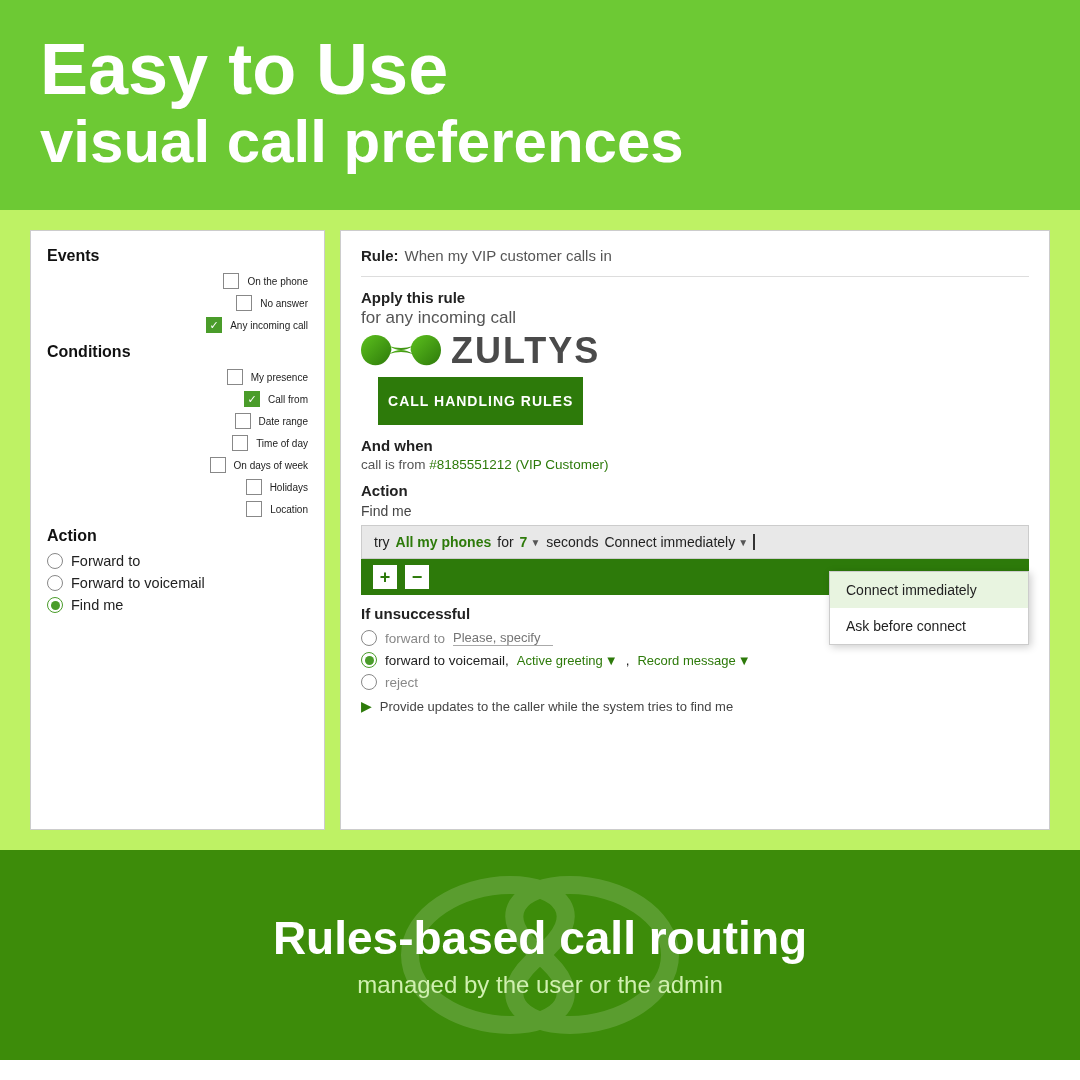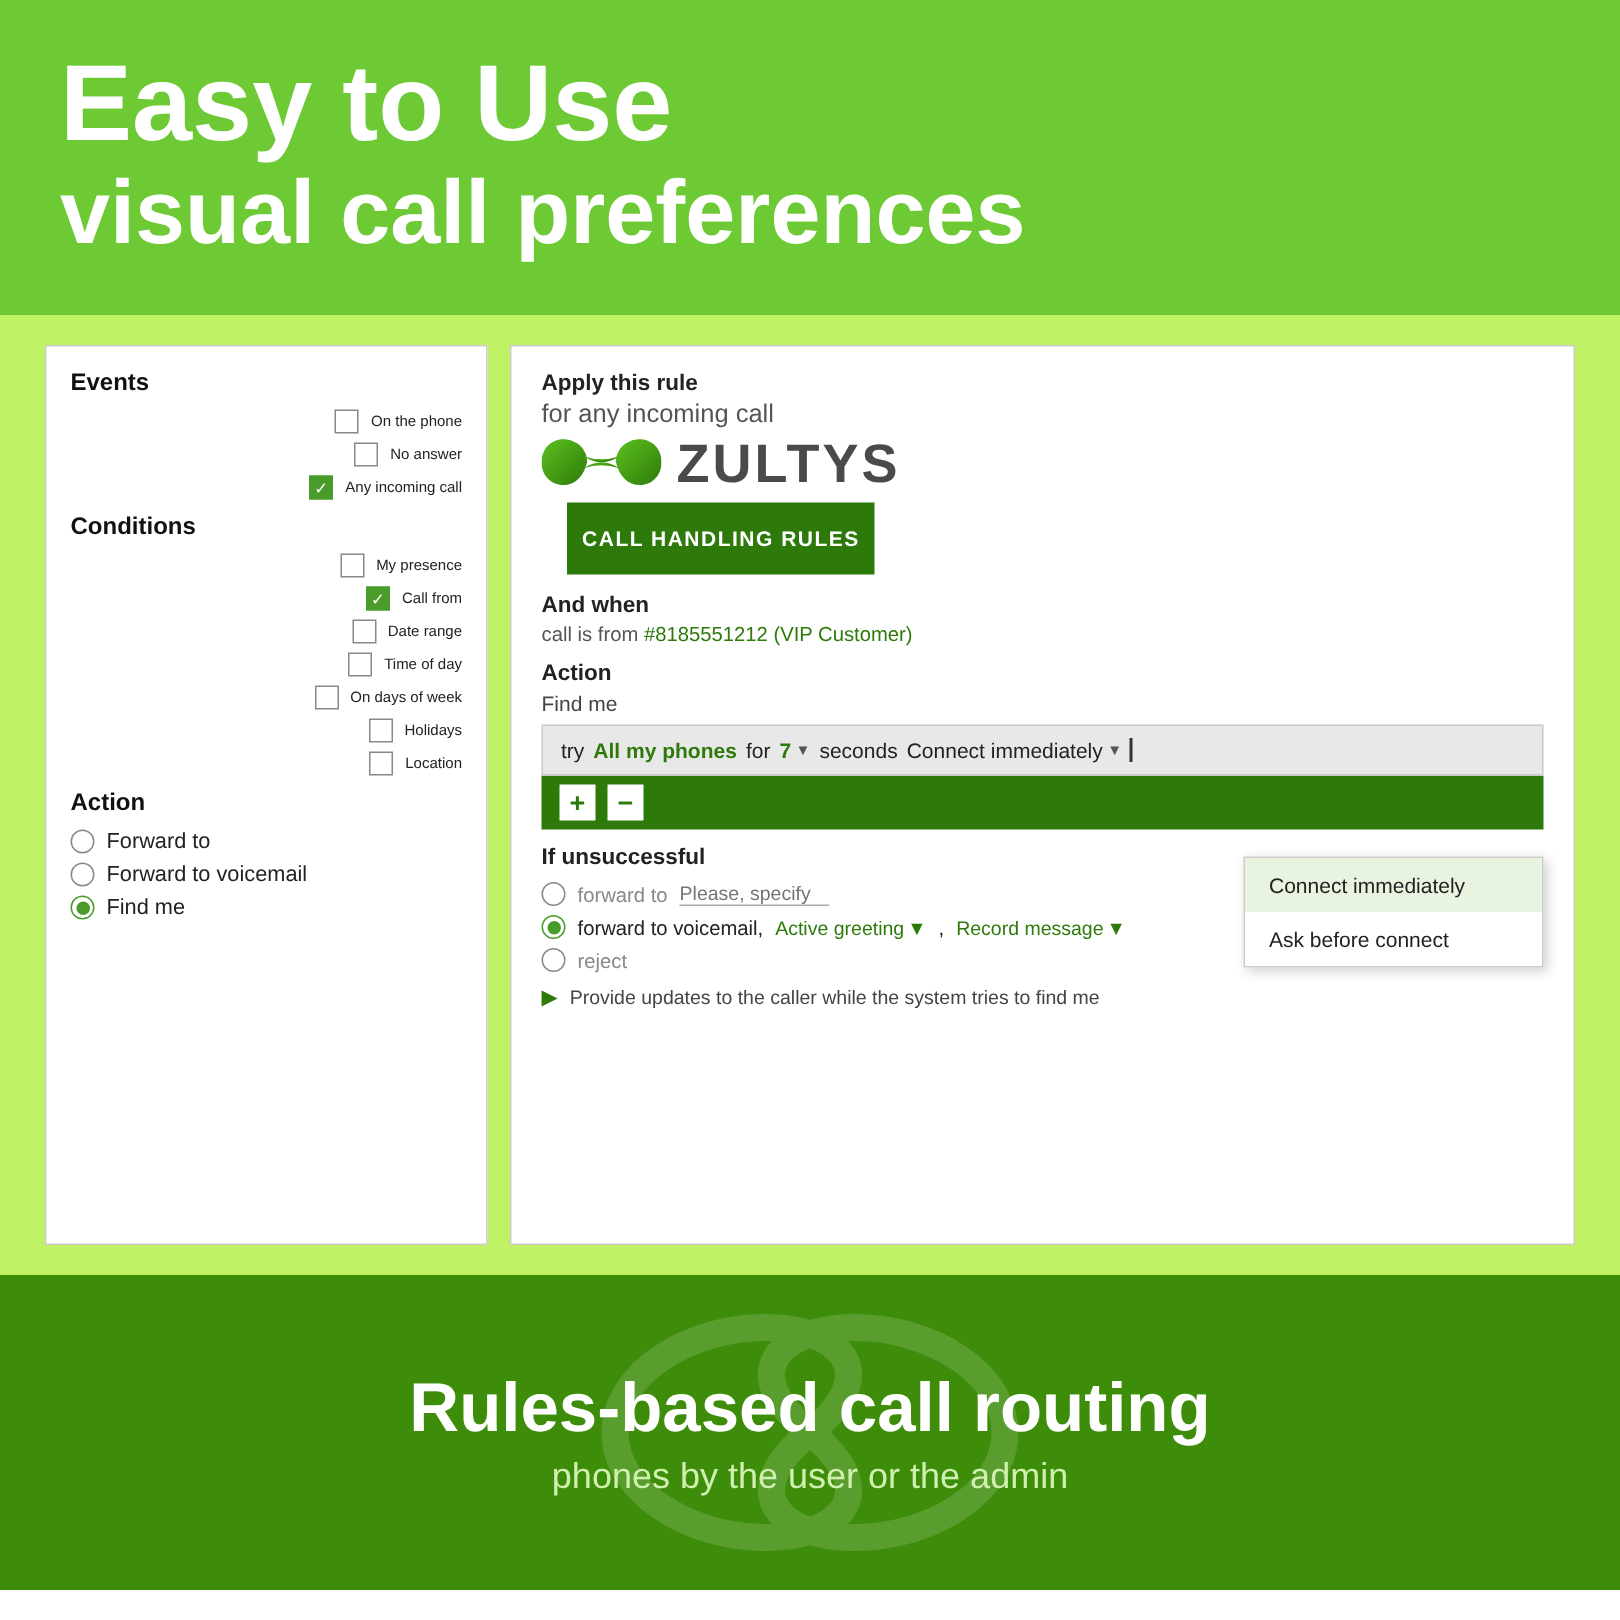--- a/index.html
+++ b/index.html
@@ -414,20 +414,24 @@
       <span>Forward to voicemail</span>
     </div>
     <div class="radio-item">
       <div class="radio-circle selected"></div>
       <span>Find me</span>
     </div>
   </div>
 
   <div class="right-panel">
 
+    <div class="rule-bar">
+      <span class="rule-label">Rule:</span>
+      <span class="rule-value">When my VIP customer calls in</span>
+    </div>
 
     <div class="apply-section">
       <div class="apply-left">
         <div class="apply-title">Apply this rule</div>
         <div class="apply-sub">for any incoming call</div>
       </div>
       <div class="logo-area">
         <div class="zultys-logo">
 
           <svg class="infinity-icon" viewBox="0 0 100 55" xmlns="http://www.w3.org/2000/svg">
@@ -530,14 +534,14 @@
 
 <div class="bottom-footer">
 
   <div class="footer-bg-graphic">
     <svg width="500" height="180" viewBox="0 0 500 180" xmlns="http://www.w3.org/2000/svg">
       <path d="M120,90 C120,50 170,20 220,20 C270,20 300,50 250,90 C300,130 270,160 220,160 C170,160 120,130 120,90 Z" fill="none" stroke="#fff" stroke-width="18"></path>
       <path d="M380,90 C380,50 330,20 280,20 C230,20 200,50 250,90 C200,130 230,160 280,160 C330,160 380,130 380,90 Z" fill="none" stroke="#fff" stroke-width="18"></path>
     </svg>
   </div>
   <div class="footer-bottom-title">Rules-based call routing</div>
-  <div class="footer-bottom-sub">phones by the user or the admin</div>
+  <div class="footer-bottom-sub">managed by the user or the admin</div>
 </div>
 
 </body></html>

